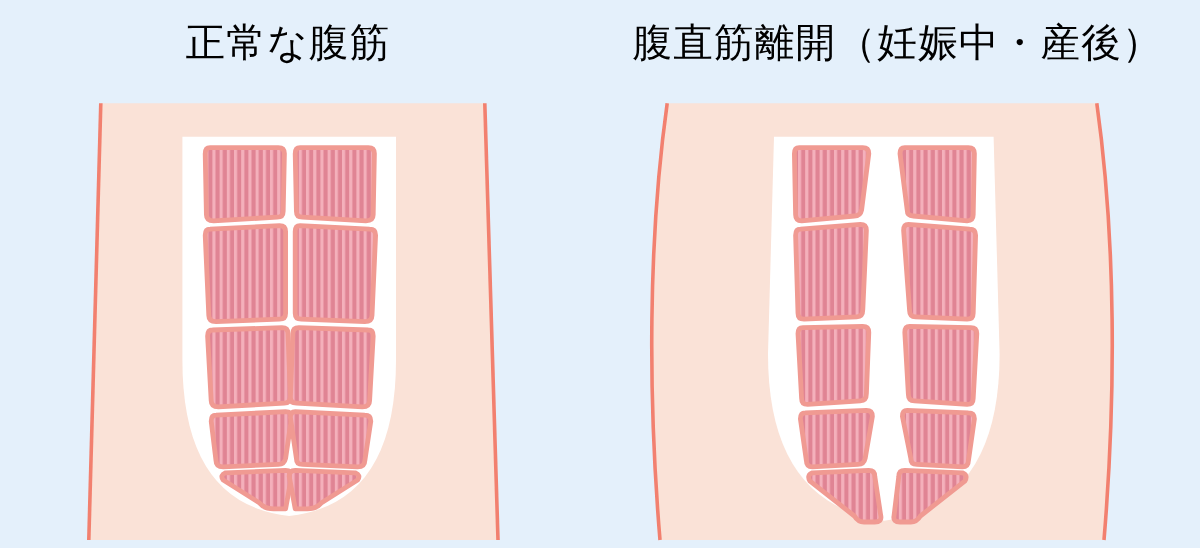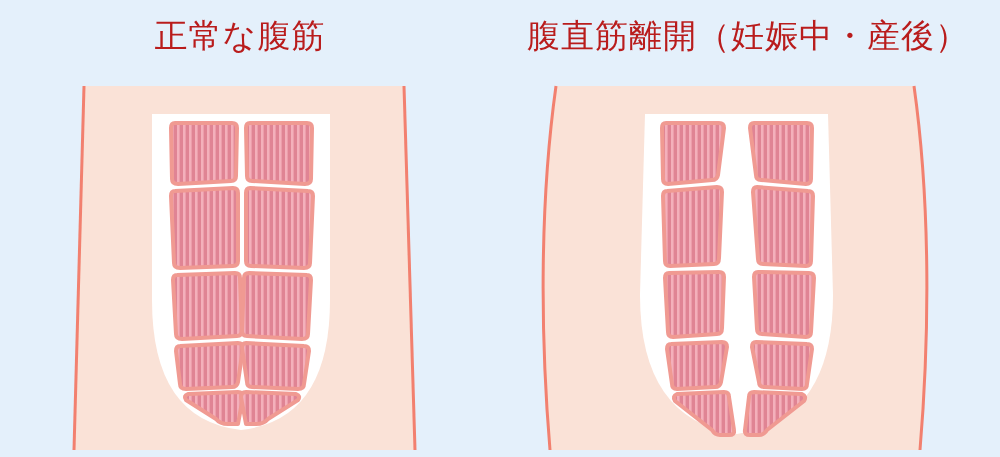--- a/index.html
+++ b/index.html
@@ -29,21 +29,21 @@
 
   .panel-title {
     position: absolute;
     top: 14px;
     left: 0;
     width: 100%;
     text-align: center;
     font-size: 33px;
     line-height: 44px;
     letter-spacing: 1px;
-    color: #b91c1c;
+    color: #000000;
     font-family: "DejaVu Sans", "Liberation Sans", sans-serif;
     white-space: nowrap;
     -webkit-font-smoothing: antialiased;
   }
   .figure-wrap {
     position: absolute;
     top: 0;
     left: 0;
     width: 100%;
     height: 457px;

